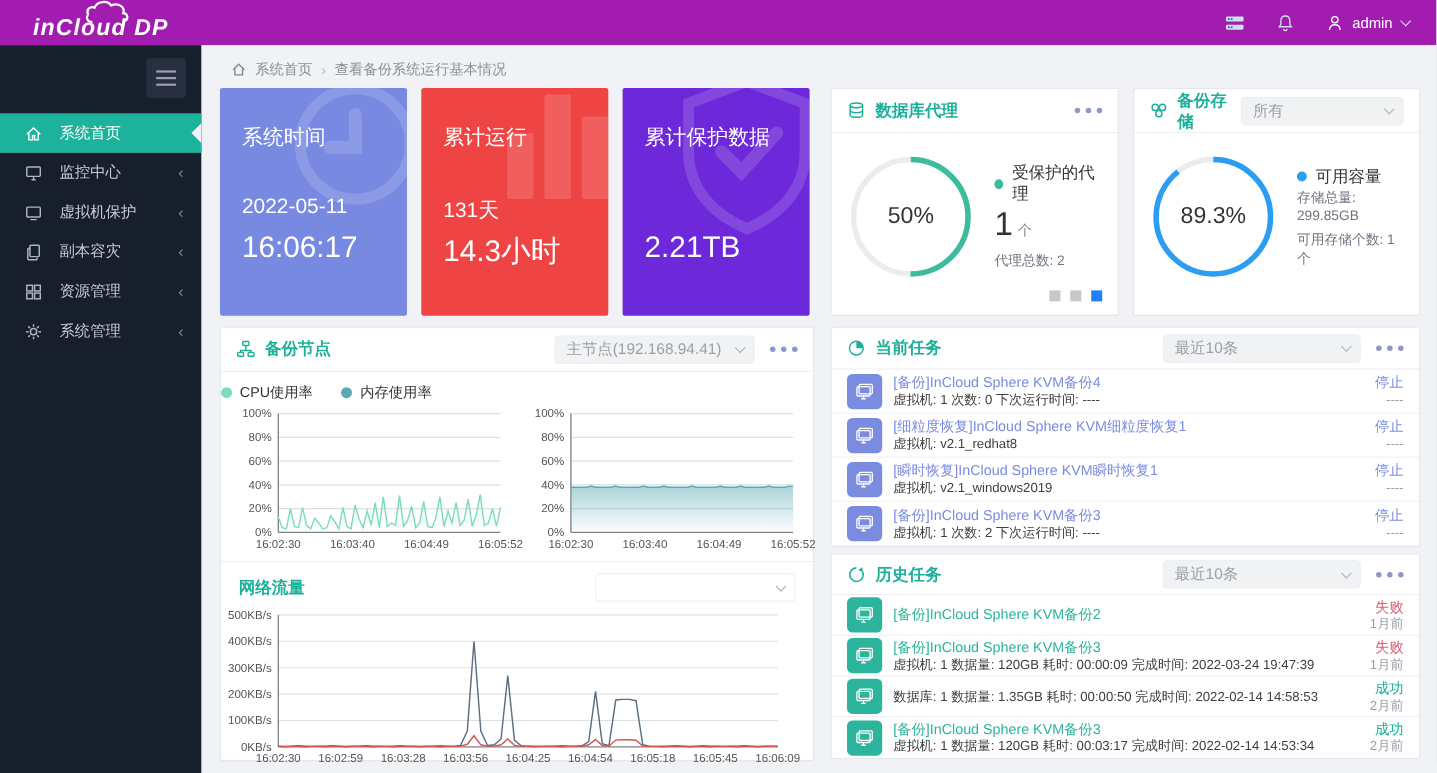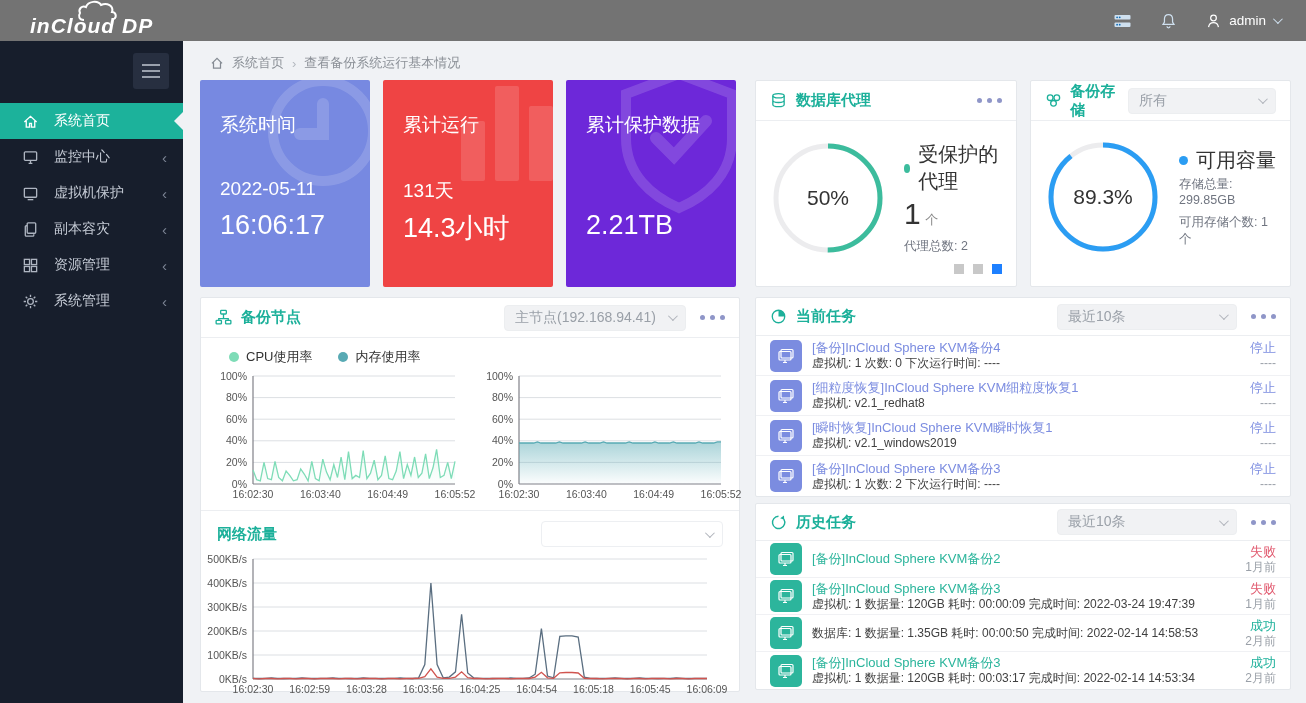--- a/index.html
+++ b/index.html
@@ -1,20 +1,20 @@
 <!DOCTYPE html>
 <html><head>
 <meta charset="utf-8">
 <style>
   * { margin:0; padding:0; box-sizing:border-box; }
   body { font-family:"Liberation Sans","DejaVu Sans",sans-serif; background:#dfe2e6; }
   .app { position:relative; width:1306px; height:703px; overflow:hidden; background:#f0f2f5; }
 
   
-  .topbar { position:absolute; top:0; left:0; right:0; height:41px; background:#737373; display:flex; align-items:center; z-index:30; }
+  .topbar { position:absolute; top:0; left:0; right:0; height:41px; background:#a21caf; display:flex; align-items:center; z-index:30; }
   .logo { position:relative; margin-left:20px; width:180px; height:41px; }
   .logo-cloud { position:absolute; top:0px; left:56px; }
   .logo-text { position:absolute; bottom:3px; left:10px; color:#fff; font-size:21px; font-weight:bold; font-style:italic; letter-spacing:1px; }
   .topbar-right { margin-left:auto; display:flex; align-items:center; gap:28px; padding-right:26px; color:#e8f1f9; }
   .tb-icon { display:flex; align-items:center; cursor:pointer; }
   .user-menu { display:flex; align-items:center; gap:7px; font-size:13.5px; color:#fff; cursor:pointer; }
   .chev { display:inline-block; width:7px; height:7px; border-right:1.5px solid #cfe0ef; border-bottom:1.5px solid #cfe0ef; transform:rotate(45deg) translateY(-2px); }
 
   
   .sidebar { position:absolute; top:41px; left:0; width:183px; bottom:0; background:#171e2c; z-index:20; }
@@ -58,32 +58,32 @@
   .panel-storage   { top:39px;  left:847px; width:261px; height:207px; }
   .panel-node      { top:256px; left:17px;  width:540px; height:395px; }
   .panel-current   { top:256px; left:572px; width:536px; height:200px; }
   .panel-history   { top:462px; left:572px; width:536px; height:187px; }
 
   
   .donut-body { display:flex; align-items:center; padding:20px 14px 0 16px; }
   .donut { position:relative; width:112px; height:112px; flex:0 0 112px; }
   .donut .pct { position:absolute; inset:0; display:flex; align-items:center; justify-content:center; font-size:21px; color:#333; }
   .donut-info { margin-left:20px; }
-  .leg-row { display:flex; align-items:center; gap:8px; font-size:20px; color:#333; }
+  .leg-row { display:flex; align-items:center; gap:8px; font-size:15px; color:#333; }
   .leg-dot { width:9px; height:9px; border-radius:50%; }
   .big-row { margin-top:2px; }
   .big-num { font-size:30px; color:#333; }
   .big-unit { font-size:13px; color:#888; }
   .sub-stat { margin-top:7px; font-size:12.5px; color:#707580; }
   .pager { position:absolute; right:14px; bottom:12px; display:flex; gap:9px; }
   .pager i { width:10px; height:10px; background:#c8c8c8; cursor:pointer; }
   .pager i.on { background:#1e80ff; }
 
   
-  .legend-row { display:flex; gap:26px; padding:10px 16px 2px 28px; }
+  .legend-row { display:flex; gap:26px; padding:10px 16px 2px 0; }
   .legend-item { display:flex; align-items:center; gap:7px; font-size:13px; color:#333; }
   .legend-item .leg-dot { width:10px; height:10px; }
   .charts-row { display:flex; justify-content:space-between; padding:2px 6px 0 6px; }
   .charts-row svg, .net-chart svg { overflow:visible; }
   .net-divider { border-top:1px solid #eceef1; margin-top:6px; }
   .net-hd { display:flex; align-items:center; padding:10px 16px 2px 16px; }
   .net-title { font-size:15px; color:#1cb09a; font-weight:600; }
   .net-chart { padding:4px 10px 0 6px; }
 
   

